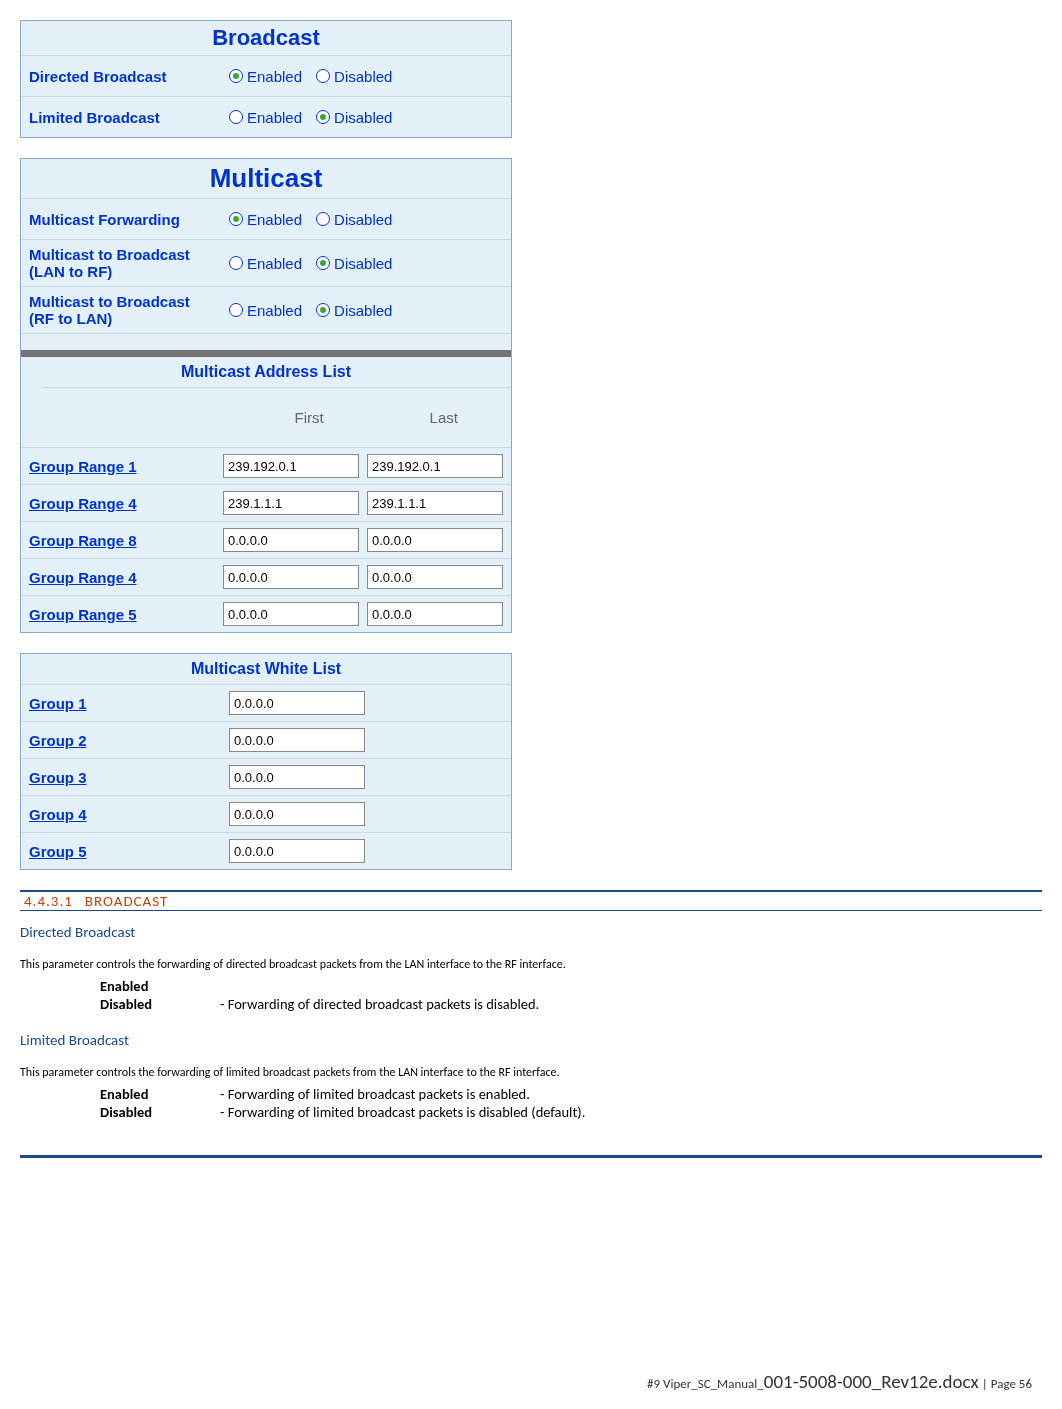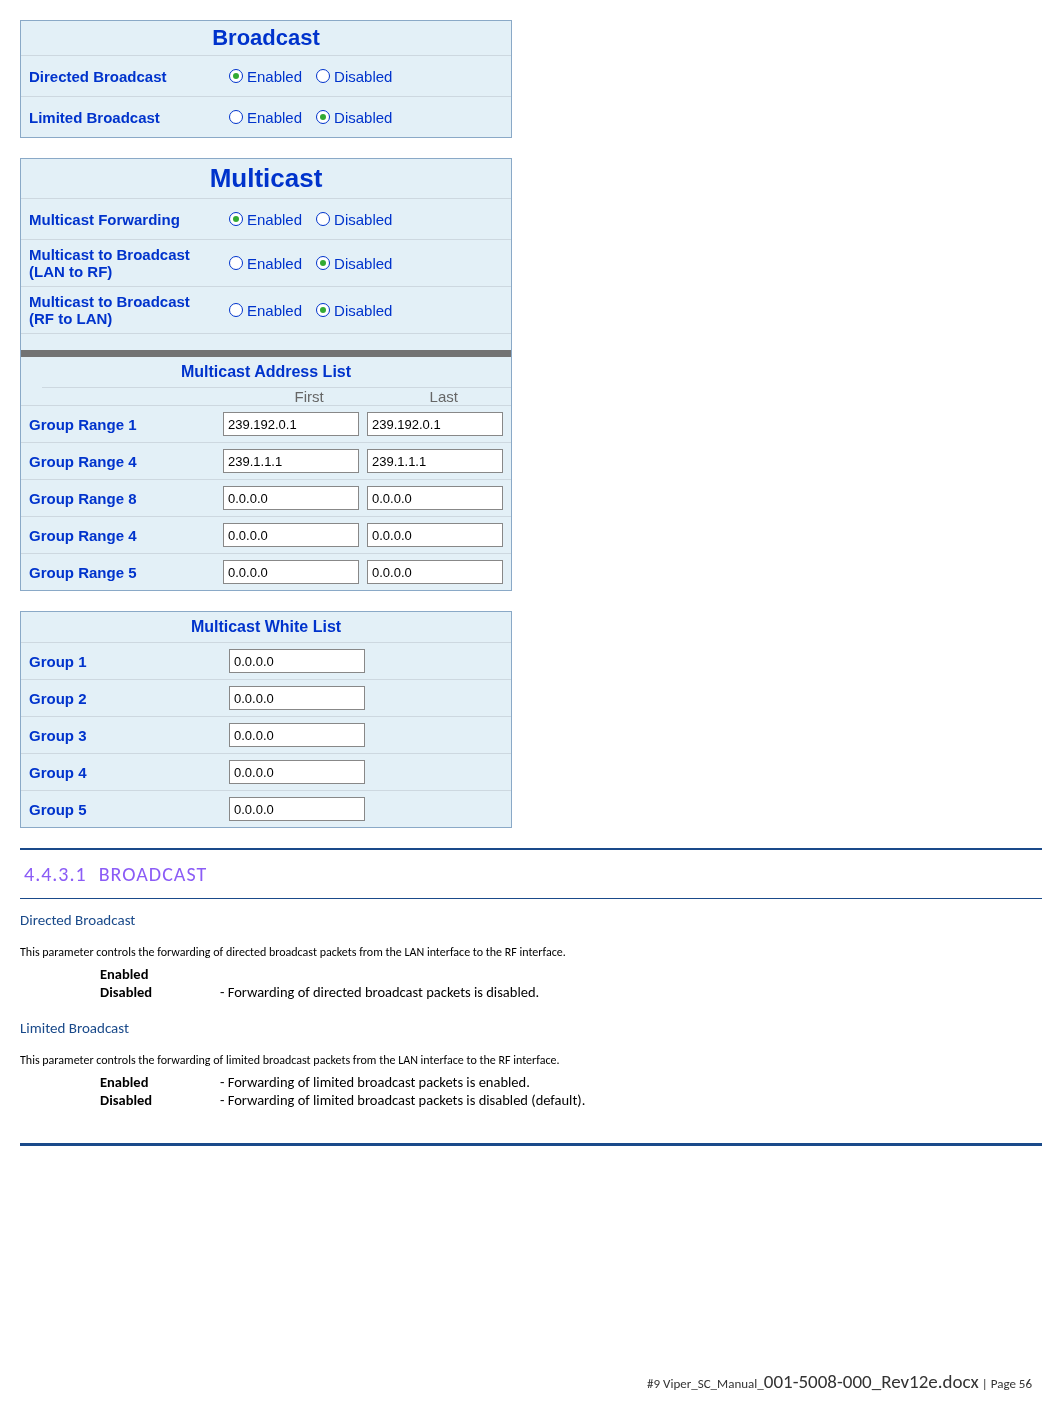--- a/index.html
+++ b/index.html
@@ -84,59 +84,60 @@
     font-weight: bold;
     font-size: 16px;
     padding: 6px 0;
     background: #e3f0f7;
     border-top: 7px solid #737373;
   }
   .colheads {
     display: flex;
     border-top: 1px solid #cdd8e0;
     background: #e3f0f7;
-    padding: 0 0;
+    padding: 21px 0;
     margin-left: 21px;
   }
   .colheads .lbl-col { width: 208px; }
   .colheads .col { width: 140px; text-align: center; color: #666; font-size: 15px; }
   .iprow {
     display: flex;
     align-items: center;
     border-top: 1px solid #cdd8e0;
     padding: 6px 8px;
     background: #e3f0f7;
     gap: 8px;
   }
   .iprow .label {
     width: 192px;
     color: #0033cc;
     font-weight: bold;
     font-size: 15px;
+    text-decoration: underline;
   }
   .ipinput {
     width: 126px;
     height: 20px;
     border: 1px solid #888;
     background: #fff;
     font-size: 13px;
     padding: 1px 4px;
     color: #000;
     font-family: Arial, sans-serif;
   }
   .doc-section {
     margin-top: 20px;
   }
   .hr-top { border-top: 2px solid #1a4a8a; }
   .hr-bottom { border-bottom: 1px solid #1a4a8a; margin-bottom: 12px;}
   .sec-head {
-    color: #8b5cf6;
-    font-size: 20px;
+    color: #c2410c;
+    font-size: 15px;
     letter-spacing: 1px;
-    padding: 12px 4px;
+    padding: 0 4px;
     font-family: Calibri, Arial, sans-serif;
   }
   .sec-head .num { margin-right: 12px; }
   .para-title {
     color: #1a4a8a;
     font-size: 15px;
     margin: 10px 0 2px 0;
     font-family: Calibri, Arial, sans-serif;
   }
   .para {

